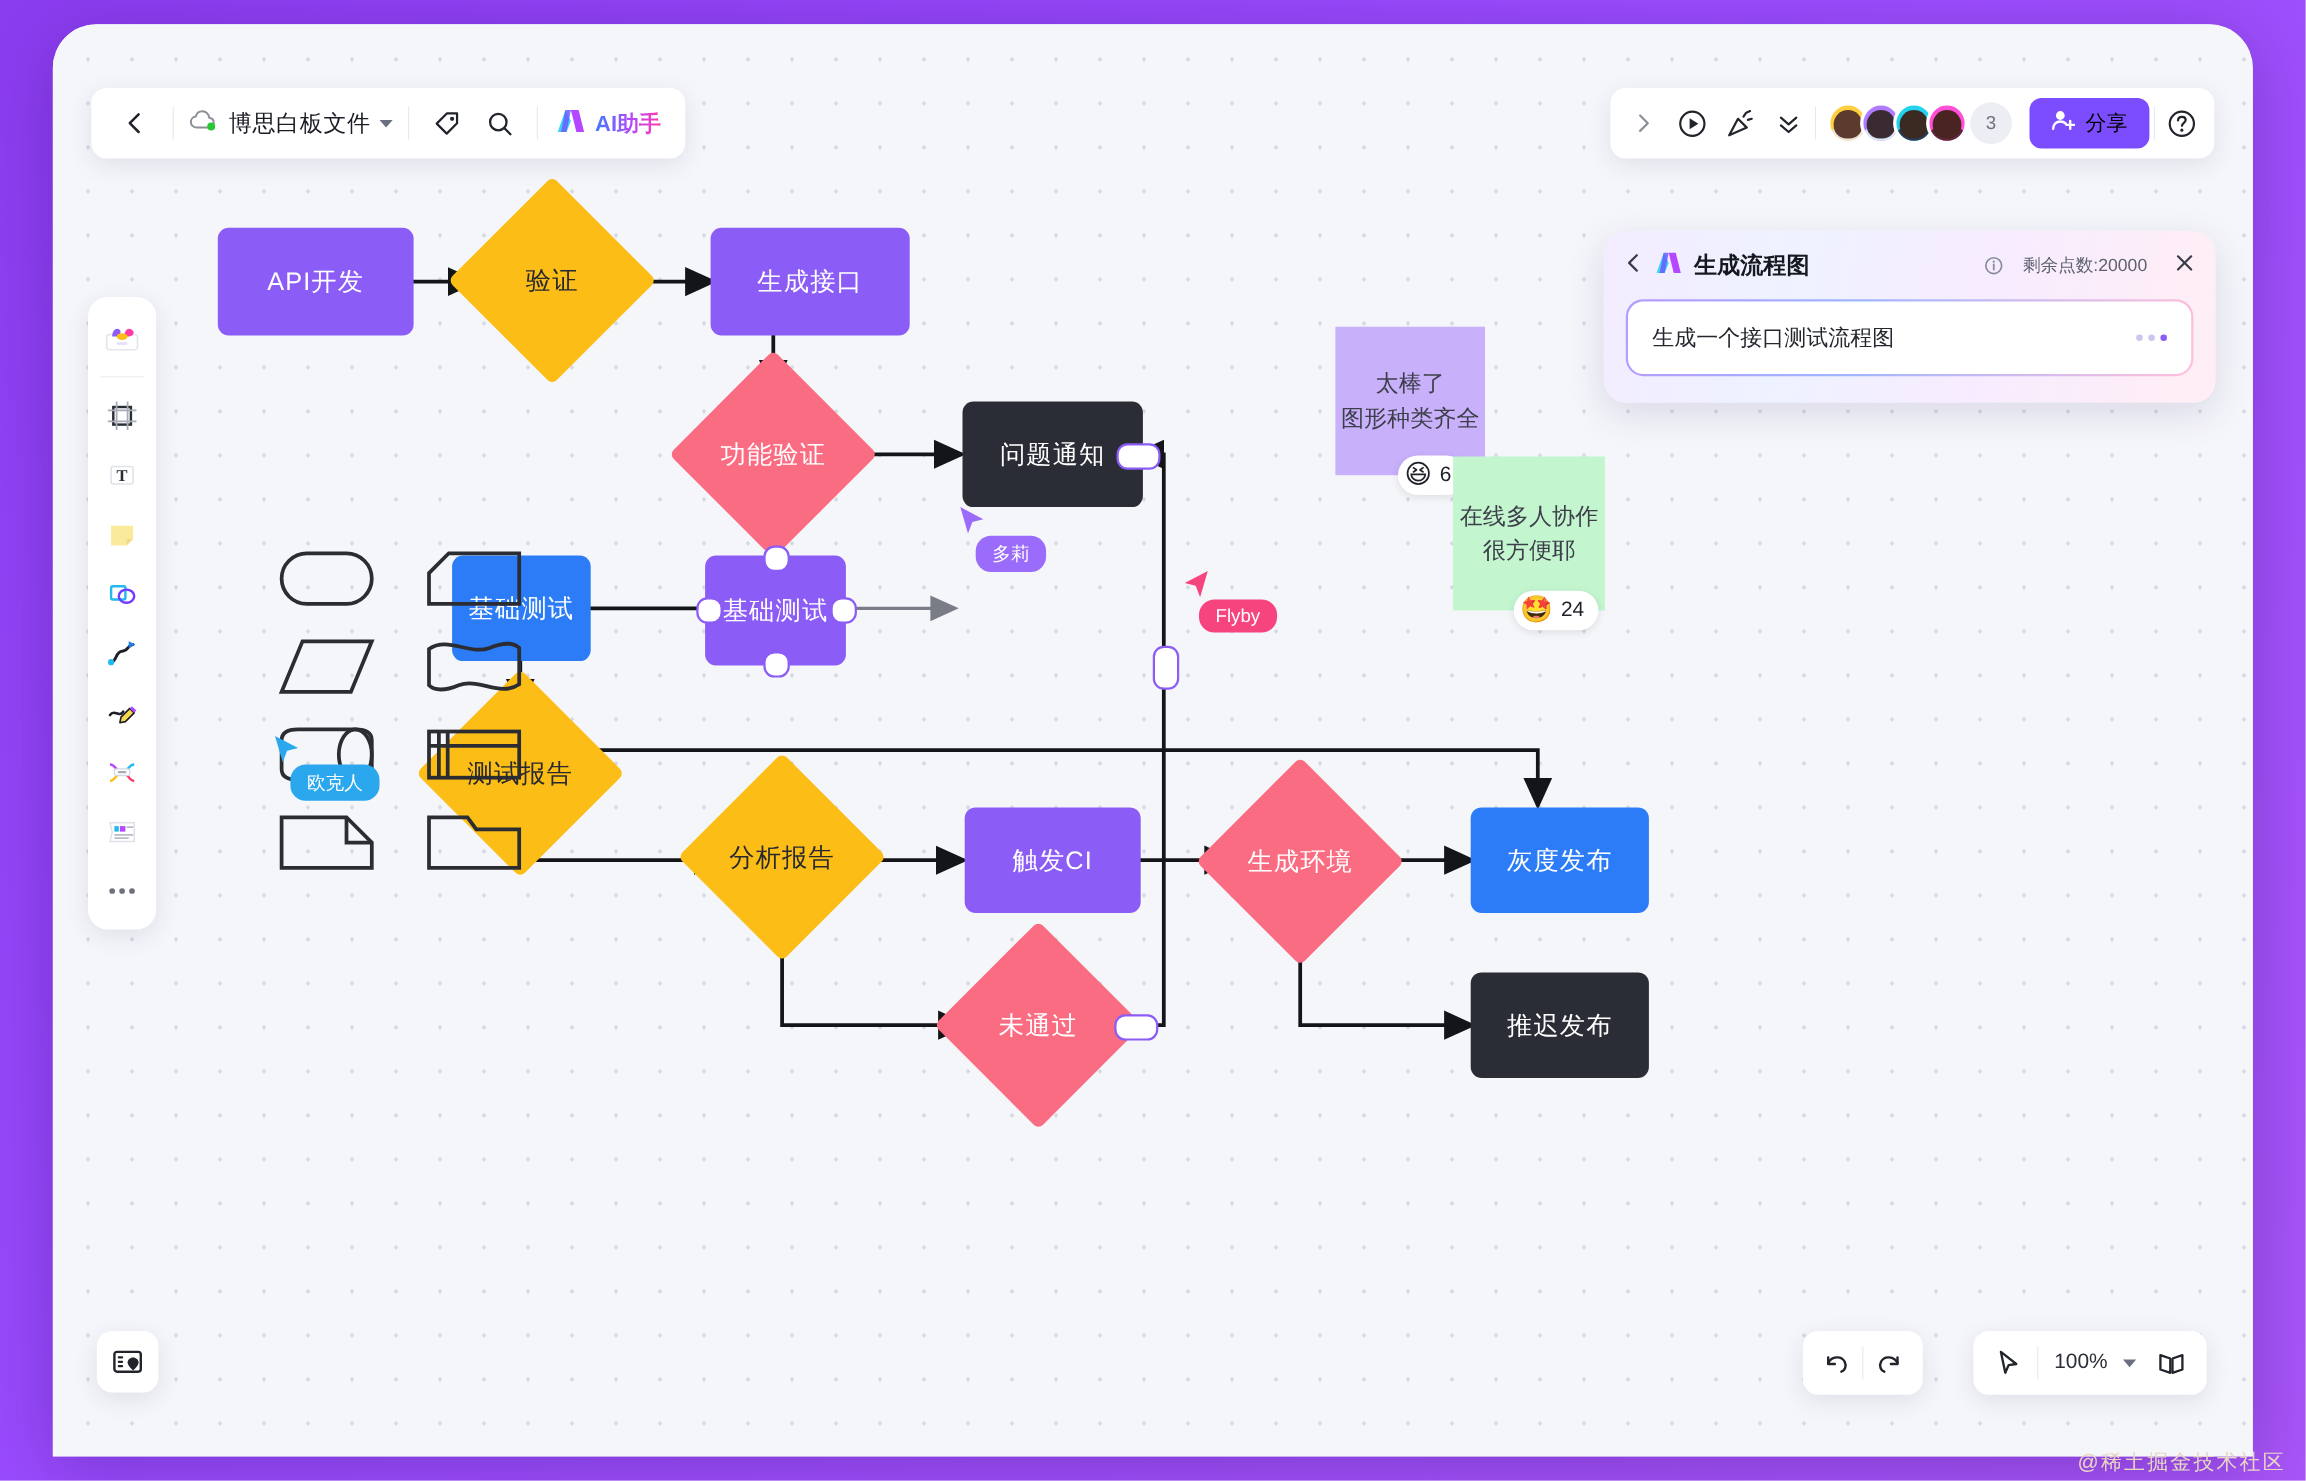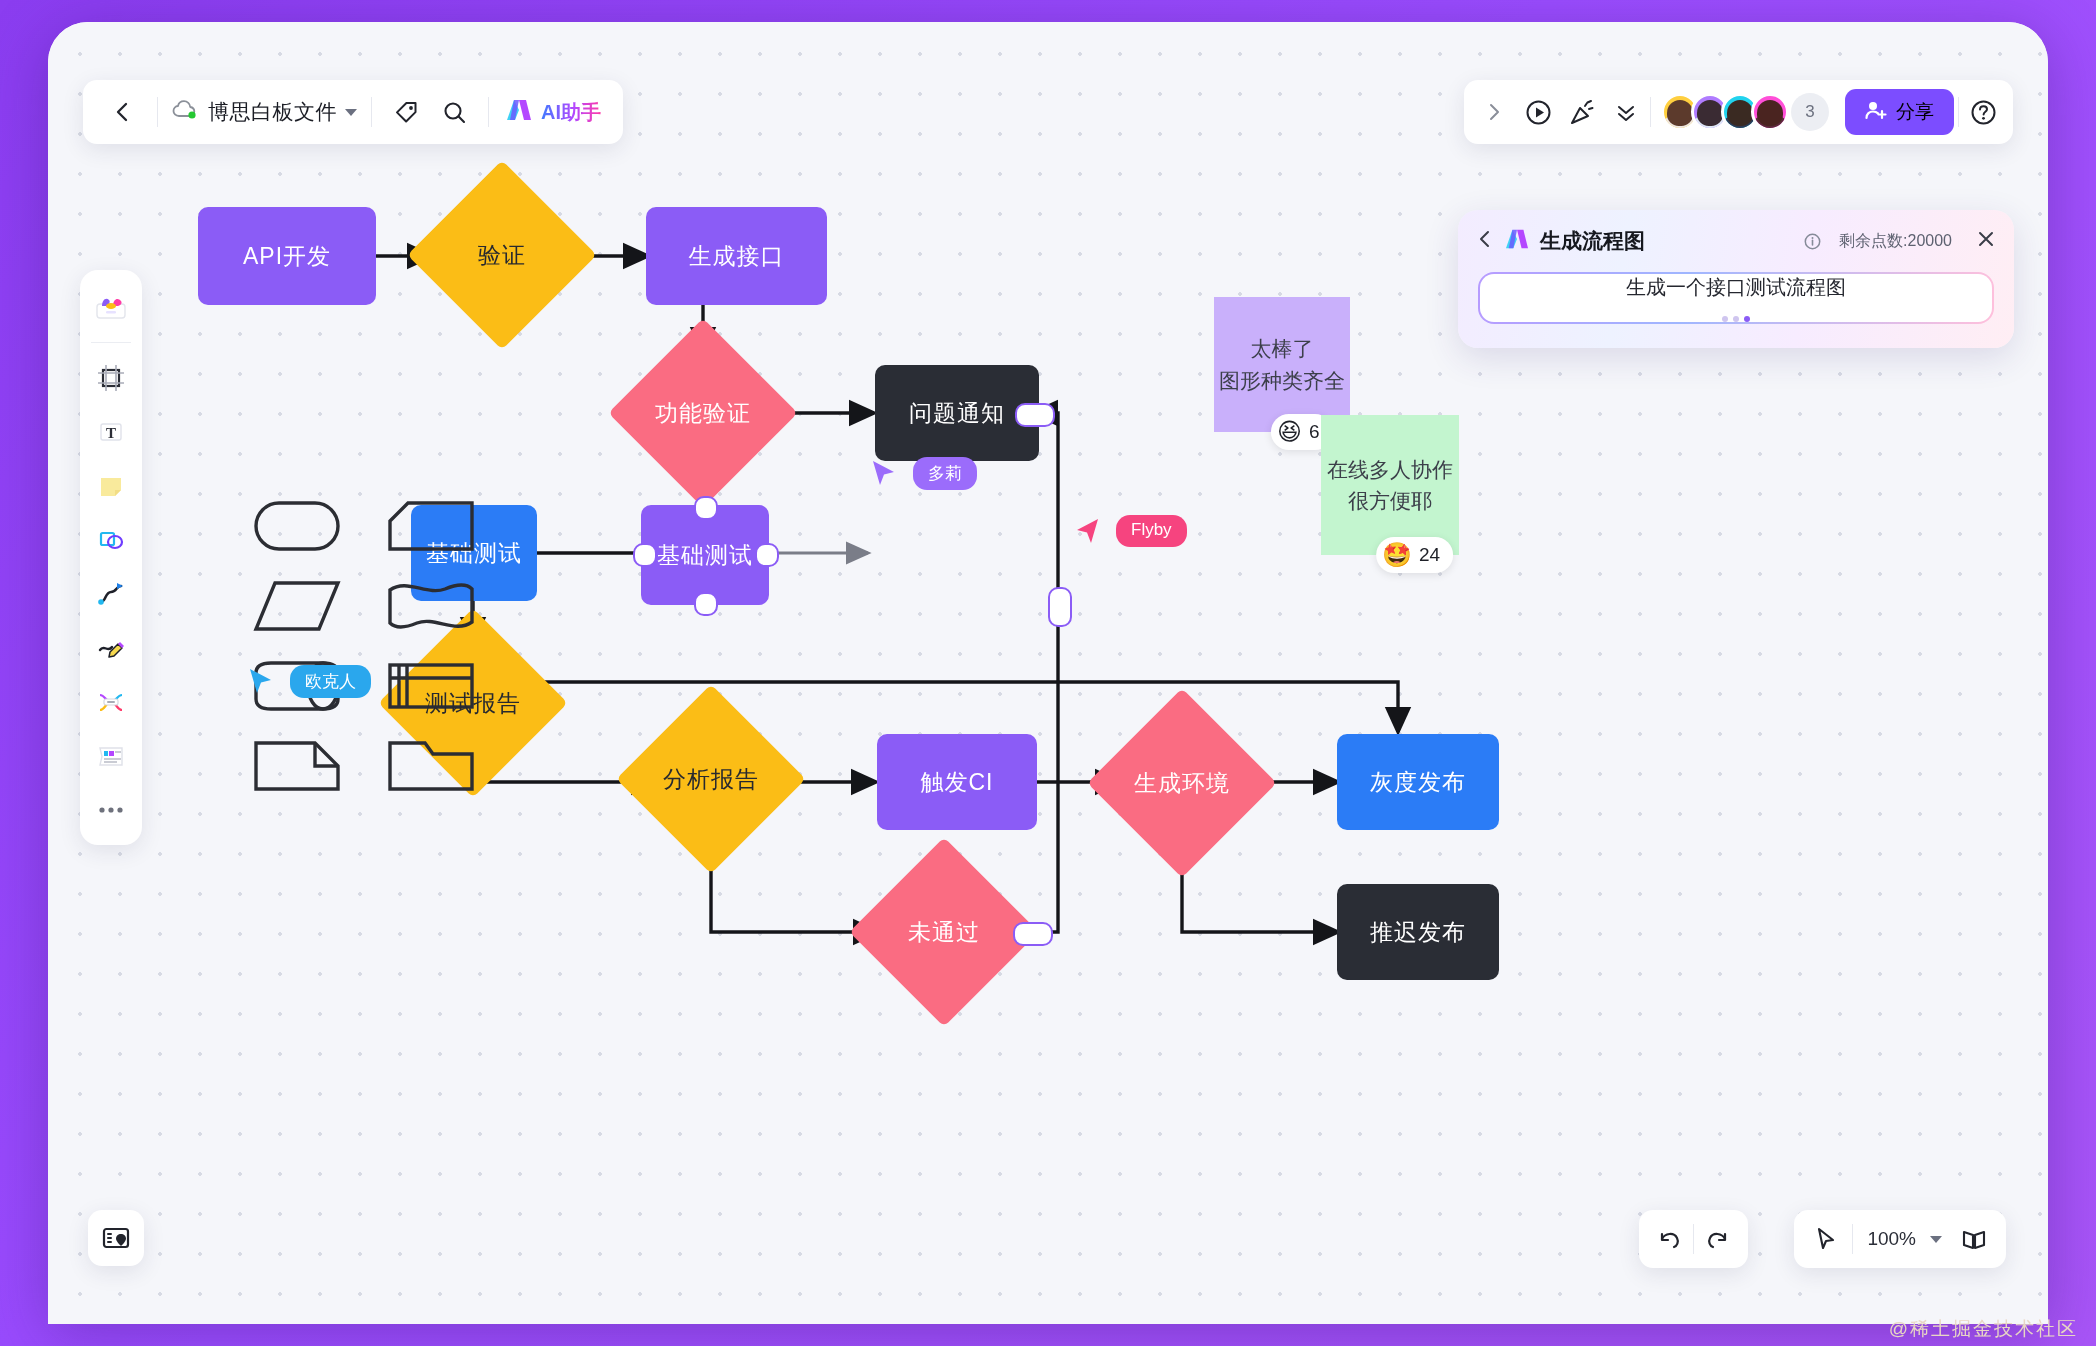--- a/index.html
+++ b/index.html
@@ -67,21 +67,21 @@
   
   #ai-panel{
     position:absolute;right:34px;top:188px;width:556px;border-radius:20px;
     background:linear-gradient(100deg,#f3ecff 0%,#eef2ff 30%,#f7ecff 62%,#ffeef4 100%);
     box-shadow:0 10px 34px rgba(60,40,120,.14);padding:0 0 24px;
   }
   #ai-panel-head{height:62px;display:flex;align-items:center;padding:0 18px;gap:10px;}
   #ai-panel-title{font-size:21px;font-weight:bold;color:#16181f;}
   #ai-points{font-size:16px;color:#5d6170;display:flex;align-items:center;gap:18px;margin-left:auto;}
   #ai-input-wrap{margin:0 20px;border-radius:16px;padding:2px;background:linear-gradient(100deg,#b79bff,#9fb6ff 40%,#ffc0dc);}
-  #ai-input{height:48px;background:#fff;border-radius:14px;display:flex;align-items:center;padding:0 22px;flex-direction:column;}
+  #ai-input{height:66px;background:#fff;border-radius:14px;display:flex;align-items:center;padding:0 22px;}
   #ai-input-text{font-size:20px;color:#25272f;flex:1;}
   .dots3{display:flex;gap:5px;align-items:center;}
   .dots3 i{width:6px;height:6px;border-radius:50%;display:block;background:#cfc5ef;}
   .dots3 i:nth-child(3){background:#8b5cf6;}
 
   
   #shape-palette{position:absolute;left:205px;top:478px;width:250px;}
   #shape-palette svg{display:block;}
   .sp-row{display:flex;gap:46px;margin-bottom:28px;}
 
@@ -99,21 +99,21 @@
   .pink .dshape{background:#fa6c82;}
   .pink .dtext{color:#fff;}
 
   
   .handle{position:absolute;background:#fff;border:2.5px solid #8b5cf6;border-radius:10px;}
 
   
   #edges{position:absolute;inset:0;pointer-events:none;}
 
   
-  .cursor{position:absolute;display:flex;}
+  .cursor{position:absolute;display:flex;flex-direction:column;}
   .cursor .tag{margin-left:16px;margin-top:-2px;border-radius:14px;padding:5px 15px;color:#fff;font-size:17px;white-space:nowrap;}
 
   
   .sticky{position:absolute;display:flex;align-items:center;justify-content:center;text-align:center;font-size:21px;line-height:1.5;color:#3c3f4a;}
   .reaction{position:absolute;bottom:-18px;left:50%;transform:translateX(-18%);background:#fff;border-radius:18px;height:36px;display:flex;align-items:center;gap:7px;padding:0 13px 0 6px;box-shadow:0 2px 8px rgba(0,0,0,.10);font-size:19px;color:#1f2128;}
   .reaction .emo{font-size:24px;line-height:1;}
 
   #watermark{position:absolute;right:18px;bottom:4px;font-size:19px;color:#e8d6c4;letter-spacing:2px;}
 </style>
 </head>

